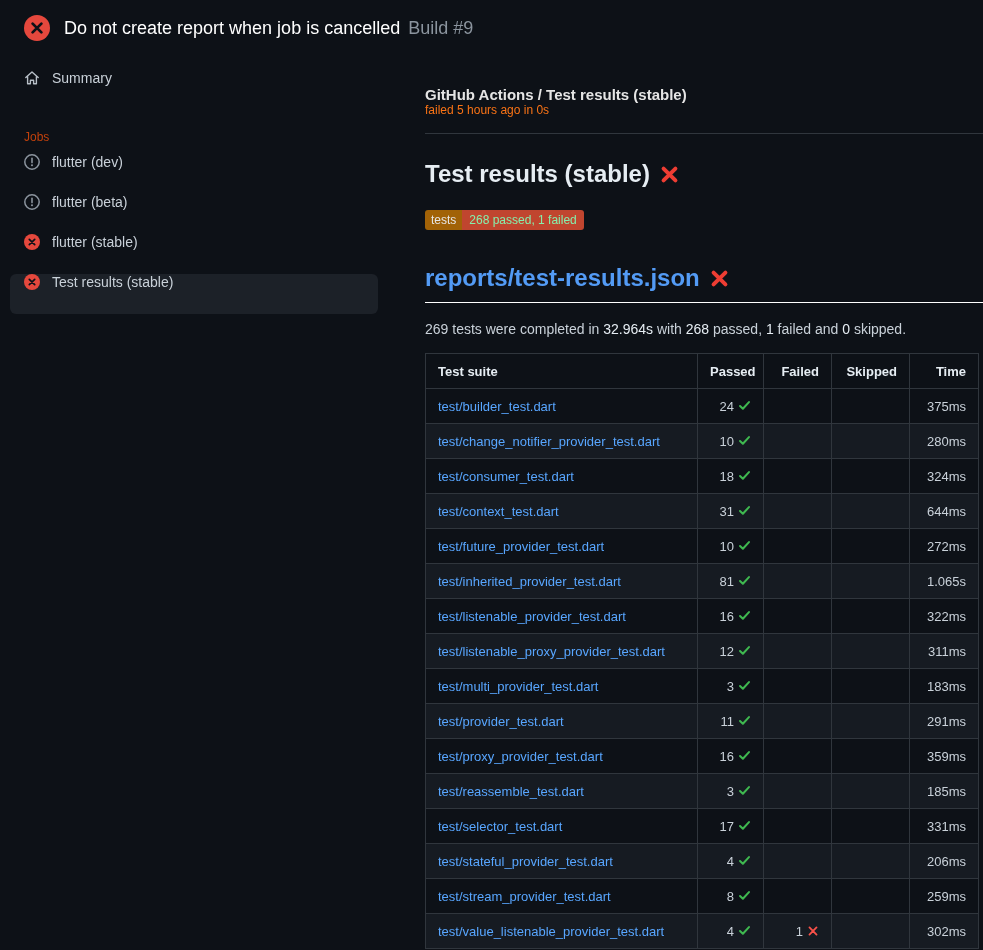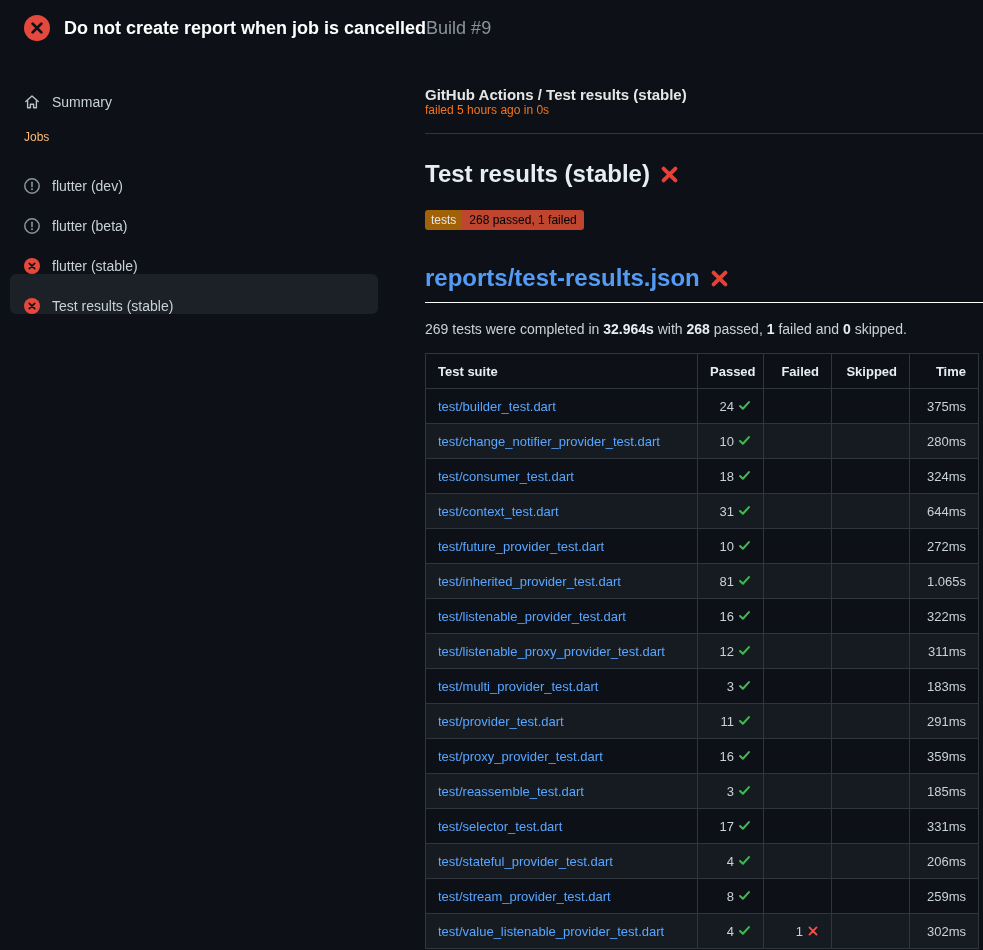--- a/index.html
+++ b/index.html
@@ -4,48 +4,48 @@
 <style>
   html,body{margin:0;padding:0;}
   body{
     width:983px;height:950px;overflow:hidden;
     background:#0d1117;color:#c9d1d9;
     font-family:"Liberation Sans",sans-serif;font-size:14px;
   }
   
   .app-header{display:flex;align-items:center;gap:14px;padding:15px 20px 13px 24px;}
   .status-icon-lg{width:26px;height:26px;flex-shrink:0;}
-  .app-title{font-size:18px;font-weight:700;color:#ffffff;}
-  .build-no{font-size:18px;font-weight:400;color:#8b949e;}
+  .app-title{font-size:18px;font-weight:400;color:#ffffff;}
+  .build-no{font-size:18px;font-weight:400;color:#8b949e;margin-left:8px;}
   
   .layout{display:flex;align-items:flex-start;}
   .sidebar{width:368px;flex-shrink:0;padding:16px 16px 0 10px;}
-  .side-item{display:flex;align-items:flex-end;gap:12px;height:40px;padding:0 14px;
+  .side-item{display:flex;align-items:flex-start;gap:12px;height:40px;padding:0 14px;
     border-radius:6px;cursor:pointer;color:#c9d1d9;font-size:14px;}
   .side-item.selected{background:#1c2128;}
   .side-item .icon{width:16px;height:16px;display:flex;flex-shrink:0;}
-  .jobs-heading{font-size:12px;color:#fdba74;margin:20px 0 10px 14px;}
+  .jobs-heading{font-size:12px;color:#c2410c;margin:20px 0 10px 14px;}
   .main{flex:1;min-width:0;padding:32px 31px 0 31px;}
   
   .breadcrumb{font-weight:700;color:#e5e5e5;font-size:15px;}
   .run-meta{color:#f97316;font-size:12px;}
   .rule{border:none;border-bottom:1px solid #30363d;margin:16px -31px 0 0;height:0;}
   
   .section-title{display:flex;align-items:center;gap:10px;margin-top:26px;
     font-size:24px;font-weight:700;color:#e6edf3;}
   .x-emoji{width:19px;height:19px;flex-shrink:0;}
   .badge{display:inline-flex;margin-top:22px;font-size:12px;line-height:1;
     border-radius:3px;overflow:hidden;}
   .badge .k{padding:4px 6px;color:#e6e6e6;}
-  .badge .v{padding:4px 7px;color:#000000;}
+  .badge .v{padding:4px 7px;color:#86efac;}
   .report-head{display:flex;align-items:center;gap:10px;margin:34px -31px 0 0;
     padding-bottom:10px;border-bottom:1px solid #ffffff;}
   .report-title{font-size:24px;font-weight:700;color:#539bf5;text-decoration:none;}
   .summary-line{margin-top:18px;font-size:14px;color:#c9d1d9;}
-  .summary-line .b{font-weight:700;color:#e6edf3;}
+  .summary-line .b{font-weight:400;color:#e6edf3;}
   
   table{border-collapse:collapse;table-layout:fixed;width:553px;margin-top:16px;}
   th,td{border:1px solid #30363d;padding:0 12px;height:34px;font-size:13px;
     overflow:hidden;white-space:nowrap;}
   th{color:#e6edf3;font-weight:700;text-align:right;}
   th.col-suite{text-align:left;}
   td{text-align:right;color:#c9d1d9;}
   td.cell-suite{text-align:left;}
   tbody tr:nth-child(even){background:#161b22;}
   .suite-link{color:#58a6ff;text-decoration:none;cursor:pointer;}

